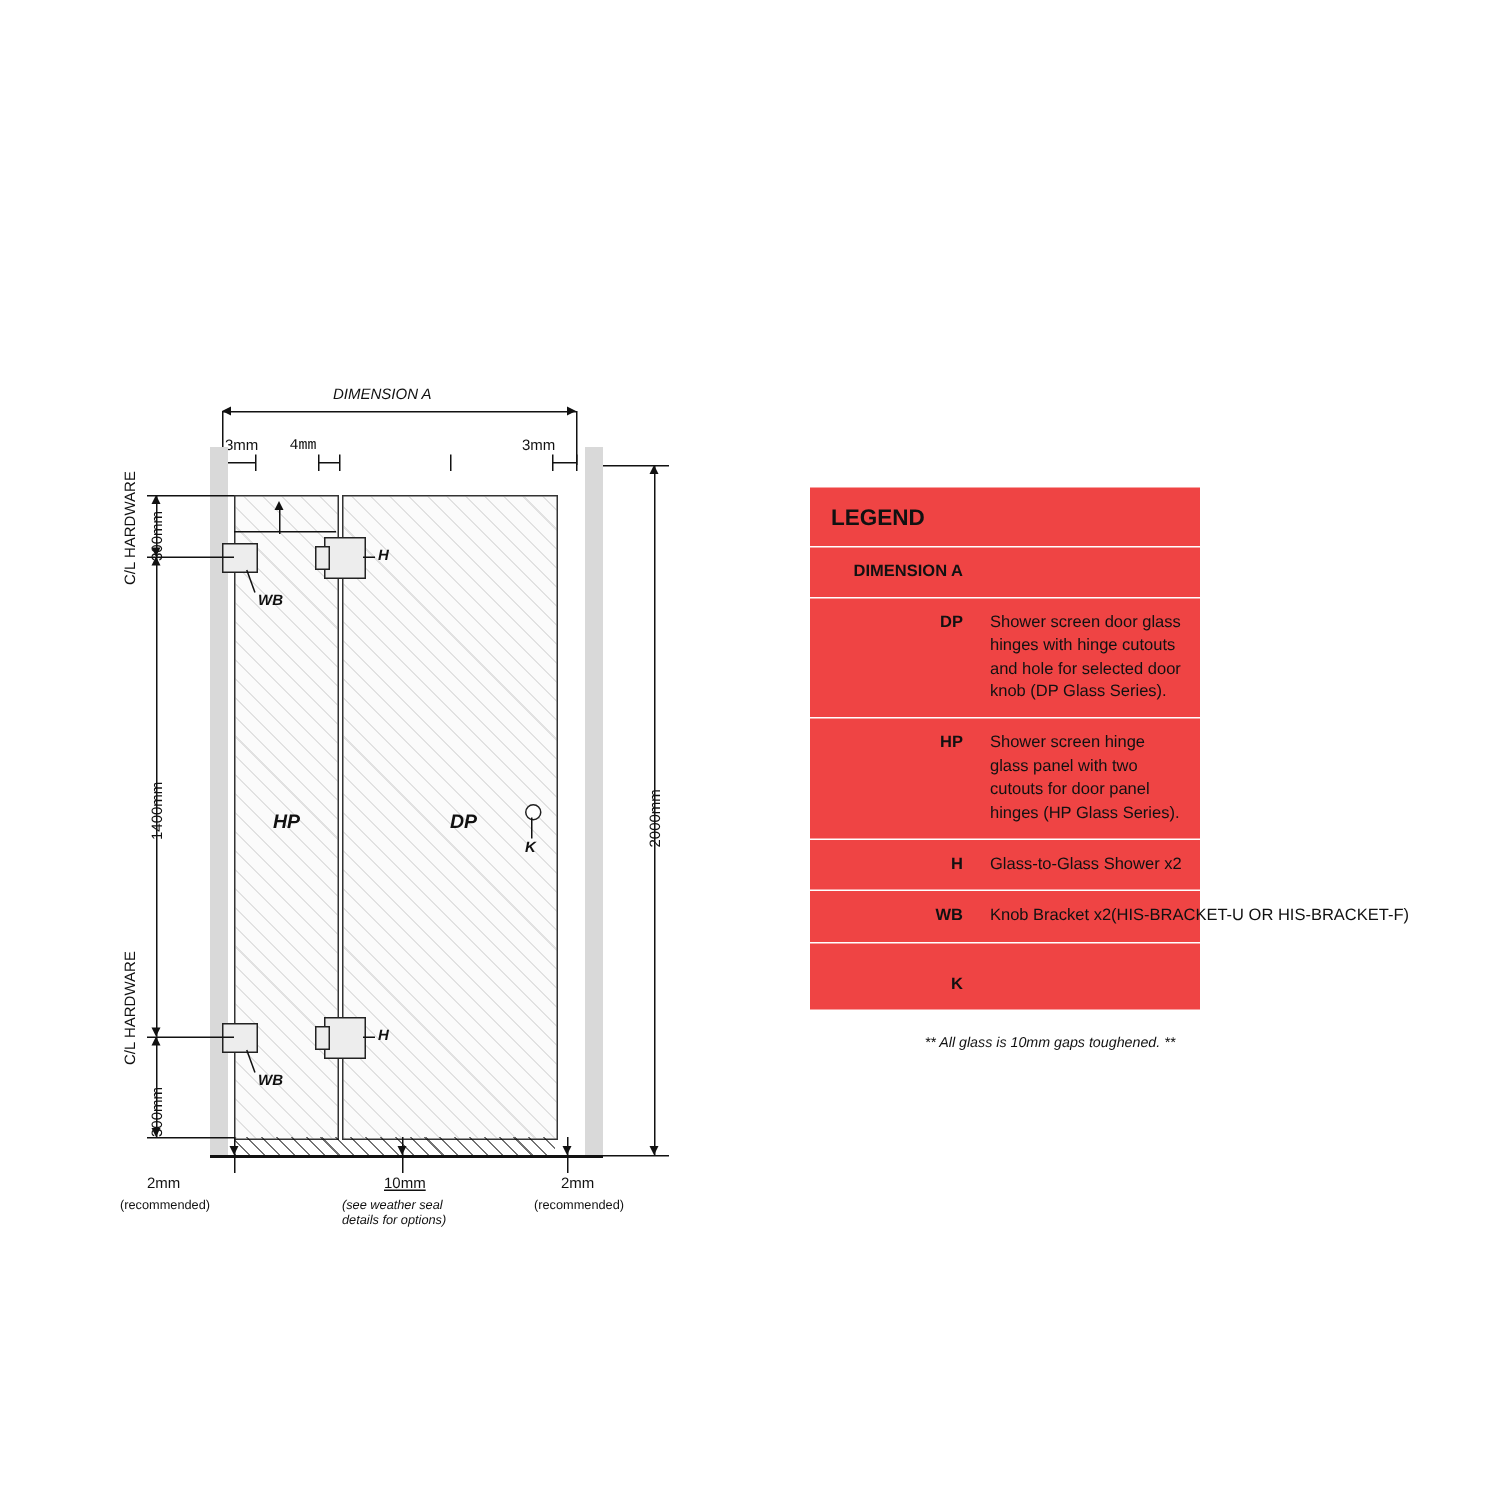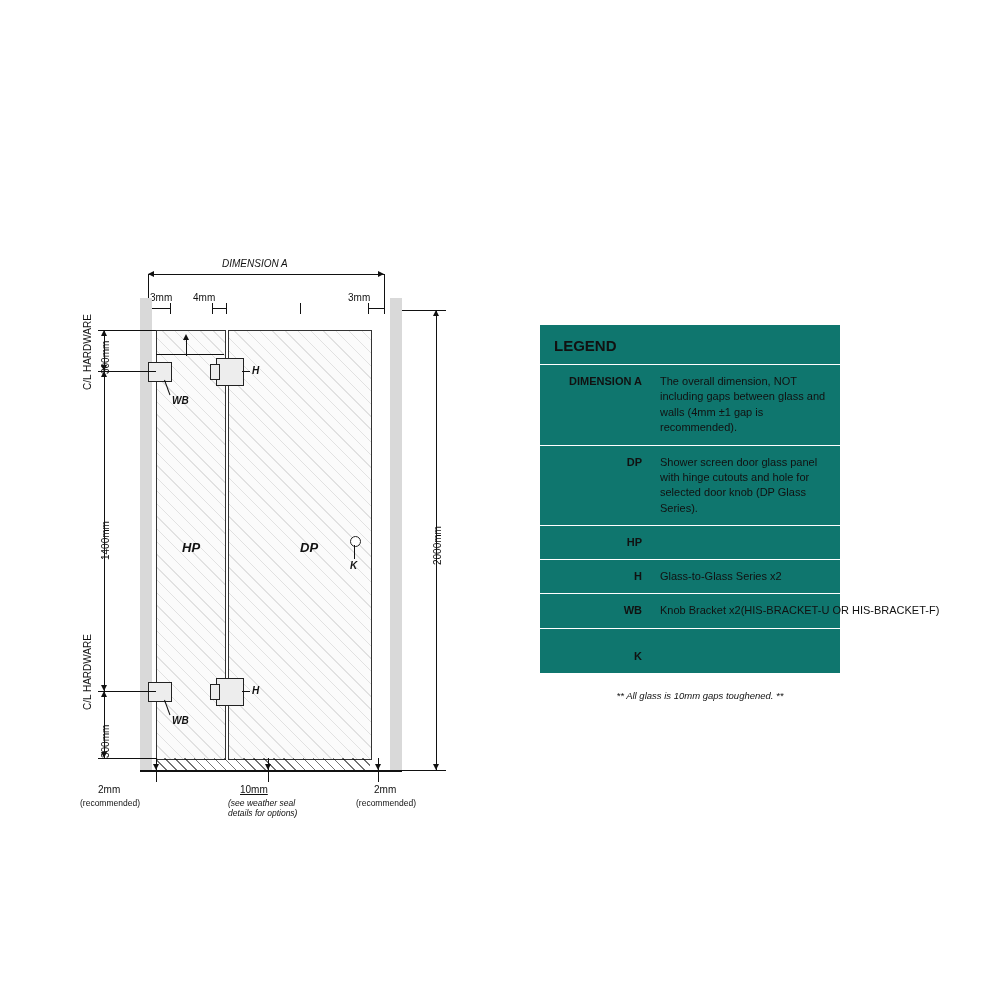--- a/index.html
+++ b/index.html
@@ -59,22 +59,22 @@
   .knob{position:absolute;width:9px;height:9px;border:1px solid #222;border-radius:50%;background:#fff;}
 
   .arrowL,.arrowR{position:absolute;width:0;height:0;}
   .arrowL{border-top:3px solid transparent;border-bottom:3px solid transparent;border-right:6px solid #111;}
   .arrowR{border-top:3px solid transparent;border-bottom:3px solid transparent;border-left:6px solid #111;}
   .arrowU{position:absolute;width:0;height:0;border-left:3px solid transparent;border-right:3px solid transparent;border-bottom:6px solid #111;}
   .arrowD{position:absolute;width:0;height:0;border-left:3px solid transparent;border-right:3px solid transparent;border-top:6px solid #111;}
 
   
   .legend{
-    position:absolute;left:540px;top:325px;width:300px;
-    background:#0f766e;
+    position:absolute;left:540px;top:325px;width:260px;
+    background:#ef4444;
     font-size:11px;
   }
   .legend-title{
     padding:12px 14px 10px 14px;
     font-size:15px;font-weight:bold;color:#111;
     border-bottom:1px solid #fff;
   }
   .lrow{display:flex;border-bottom:1px solid #ffffff;}
   .lrow:last-child{border-bottom:none;}
   .lkey{
@@ -102,21 +102,21 @@
   <div class="drawing">
 
     <div class="lbl i" style="left:162px;top:8px;">DIMENSION A</div>
     <div class="ln lnh" style="left:88px;top:24px;width:236px;"></div>
     <div class="arrowL" style="left:88px;top:21px;"></div>
     <div class="arrowR" style="left:318px;top:21px;"></div>
     <div class="ln lnv" style="left:88px;top:24px;height:36px;"></div>
     <div class="ln lnv" style="left:324px;top:24px;height:36px;"></div>
 
     <div class="lbl" style="left:90px;top:42px;">3mm</div>
-    <div class="lbl" style="left:133px;top:42px;">4mm</div>
+    <div class="lbl" style="left:133px;top:42px;font-family:Liberation Mono, monospace;">4mm</div>
     <div class="lbl" style="left:288px;top:42px;">3mm</div>
 
     <div class="ln lnh" style="left:88px;top:58px;width:22px;"></div>
     <div class="ln lnv" style="left:88px;top:53px;height:11px;"></div>
     <div class="ln lnv" style="left:110px;top:53px;height:11px;"></div>
     <div class="ln lnh" style="left:152px;top:58px;width:14px;"></div>
     <div class="ln lnv" style="left:152px;top:53px;height:11px;"></div>
     <div class="ln lnv" style="left:166px;top:53px;height:11px;"></div>
     <div class="ln lnv" style="left:240px;top:53px;height:11px;"></div>
     <div class="ln lnh" style="left:308px;top:58px;width:16px;"></div>
@@ -192,48 +192,48 @@
     <div class="arrowD" style="left:373px;top:514px;"></div>
     <div class="vlbl" style="left:372px;top:315px;transform:rotate(-90deg);">2000mm</div>
 
     <div class="ln lnv" style="left:96px;top:508px;height:24px;"></div>
     <div class="arrowD" style="left:93px;top:514px;"></div>
     <div class="lbl" style="left:38px;top:534px;">2mm</div>
     <div class="lbl" style="left:20px;top:548px;font-size:8.5px;">(recommended)</div>
 
     <div class="ln lnv" style="left:208px;top:508px;height:24px;"></div>
     <div class="arrowD" style="left:205px;top:514px;"></div>
-    <div class="lbl" style="left:180px;top:534px;text-decoration:underline;">10mm</div>
+    <div class="lbl" style="left:196px;top:534px;text-decoration:underline;">10mm</div>
     <div class="lbl i" style="left:168px;top:548px;font-size:8.5px;white-space:pre-line;">(see weather seal
 details for options)</div>
 
     <div class="ln lnv" style="left:318px;top:508px;height:24px;"></div>
     <div class="arrowD" style="left:315px;top:514px;"></div>
     <div class="lbl" style="left:314px;top:534px;">2mm</div>
     <div class="lbl" style="left:296px;top:548px;font-size:8.5px;">(recommended)</div>
 
   </div>
 
   <div class="legend">
     <div class="legend-title">LEGEND</div>
 
     <div class="lrow">
       <div class="lkey">DIMENSION A</div>
-      <div class="lval">The overall dimension, NOT including gaps between glass and walls (4mm ±1 gap is recommended).</div>
     </div>
     <div class="lrow">
       <div class="lkey">DP</div>
-      <div class="lval">Shower screen door glass panel with hinge cutouts and hole for selected door knob (DP Glass Series).</div>
+      <div class="lval">Shower screen door glass hinges with hinge cutouts and hole for selected door knob (DP Glass Series).</div>
     </div>
     <div class="lrow">
       <div class="lkey">HP</div>
+      <div class="lval">Shower screen hinge glass panel with two cutouts for door panel hinges (HP Glass Series).</div>
     </div>
     <div class="lrow">
       <div class="lkey">H</div>
-      <div class="lval">Glass-to-Glass Series x2</div>
+      <div class="lval">Glass-to-Glass Shower x2</div>
     </div>
     <div class="lrow">
       <div class="lkey">WB</div>
       <div class="lval wide">Knob Bracket x2(HIS-BRACKET-U OR HIS-BRACKET-F)</div>
     </div>
     <div class="lrow" style="min-height:42px;">
       <div class="lkey" style="padding-top:20px;">K</div>
     </div>
   </div>
 

